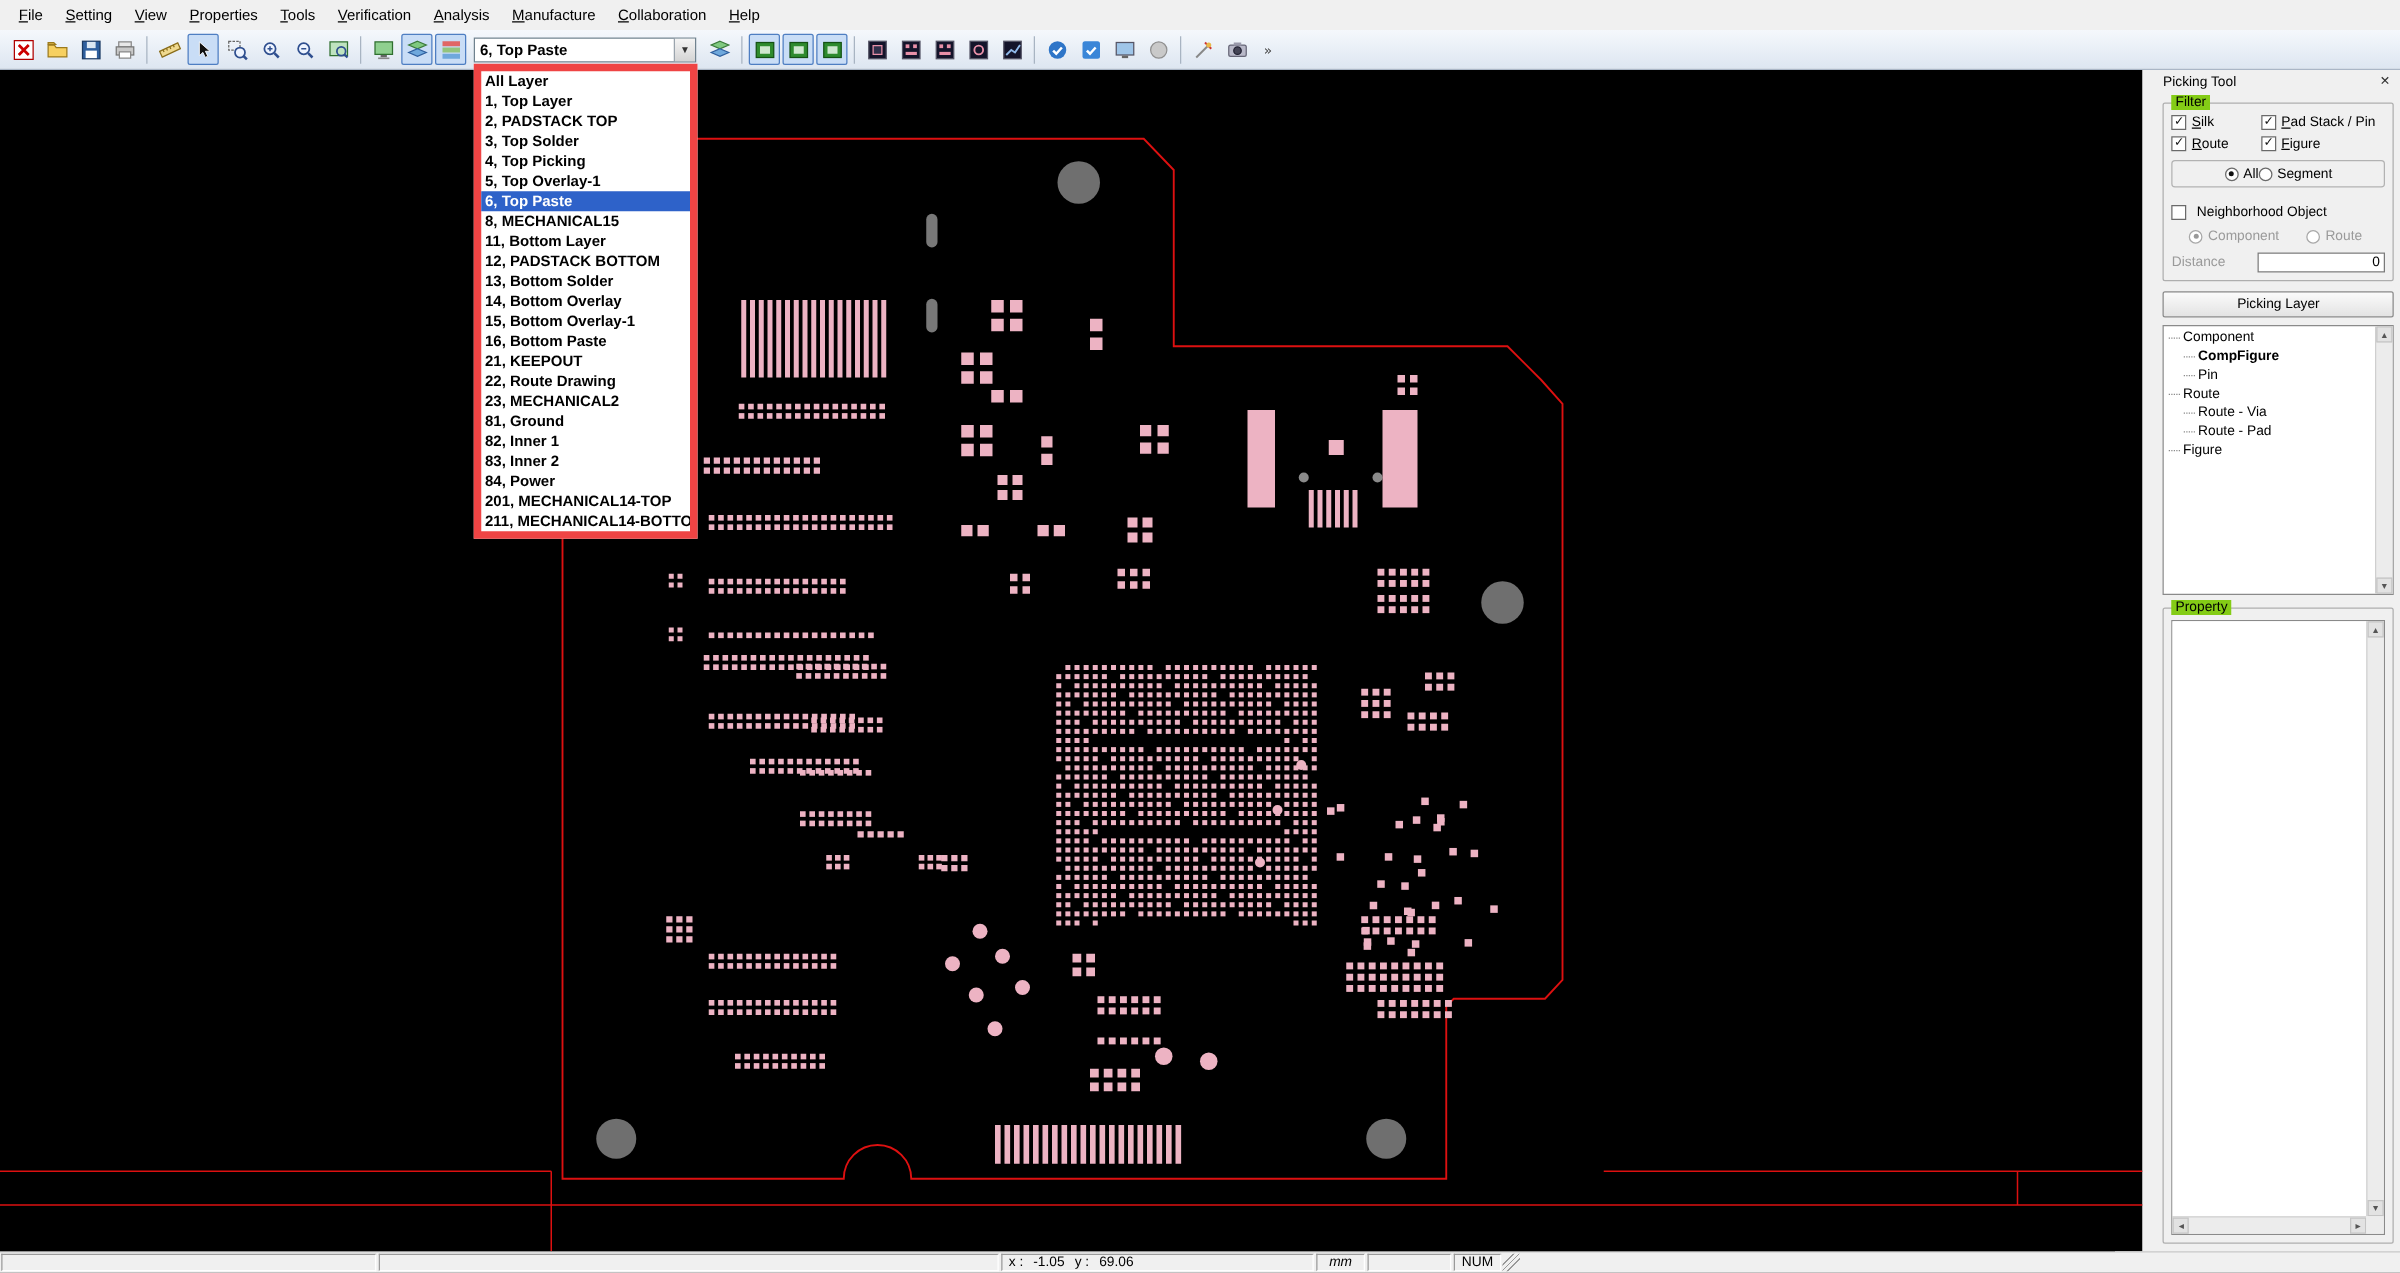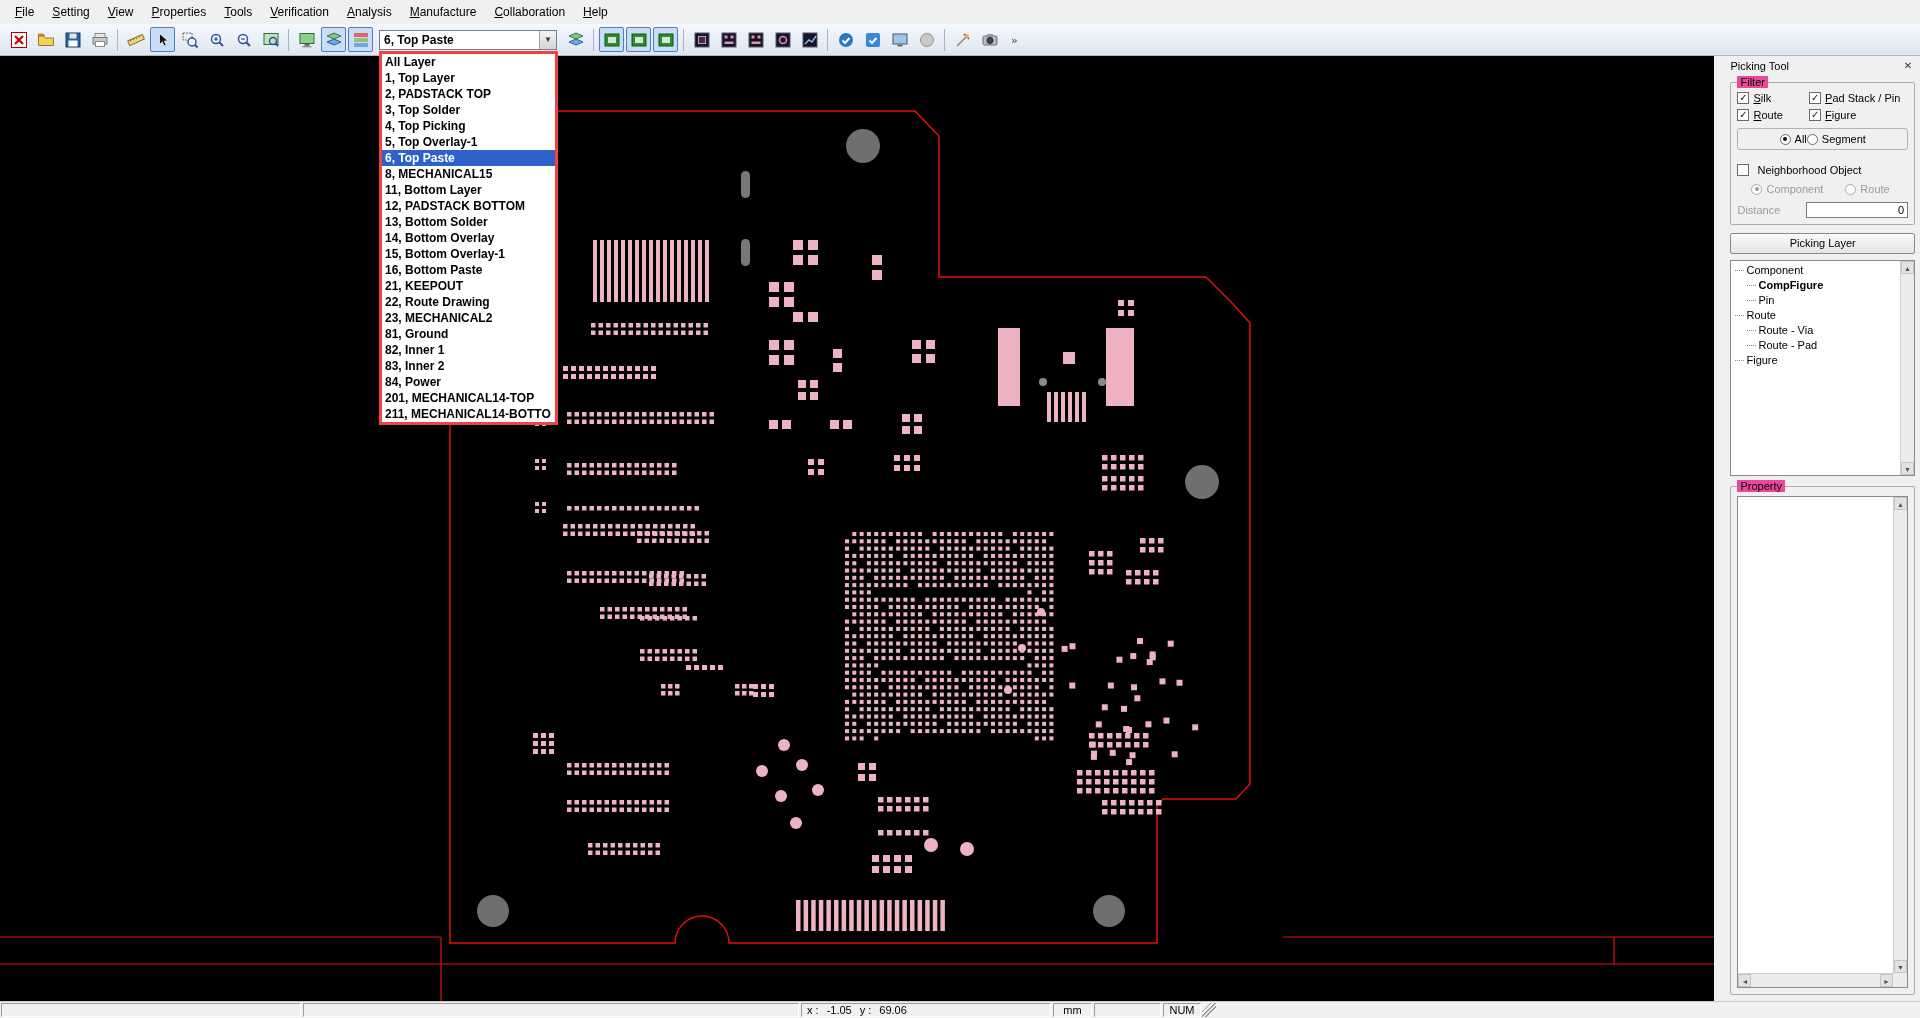--- a/index.html
+++ b/index.html
@@ -12,35 +12,35 @@
 
   
   .toolbar { height:32px; background:linear-gradient(#f5f8fc,#dde6f1); border-bottom:1px solid #aab6c6; display:flex; align-items:center; padding:0 5px; position:relative; z-index:20; flex:0 0 auto; }
   .tbtn { width:25px; height:25px; display:flex; align-items:center; justify-content:center; border:1px solid transparent; border-radius:2px; margin:0 1px; }
   .tbtn.pressed { background:#c9ddf6; border-color:#4e7ec2; }
   .tsep { width:1px; height:22px; background:#a8b4c2; margin:0 4px; }
 
   .combo { width:178px; height:20px; background:#fff; border:1px solid #70828f; display:flex; position:relative; font-size:12px; font-weight:700; margin:0 5px; }
   .combo-value { flex:1; padding:2px 4px; white-space:nowrap; overflow:hidden; }
   .combo-arrow { width:17px; background:linear-gradient(#f4f4f4,#d4d4d4); border-left:1px solid #9aa4ad; display:flex; align-items:center; justify-content:center; font-size:8px; color:#333; }
-  .dropdown { position:absolute; top:20px; left:-1px; width:179px; background:#fff; border:3px solid #ef4444; font-weight:700; font-size:12px; z-index:99; }
+  .dropdown { position:absolute; top:20px; left:-1px; width:179px; background:#fff; border:6px solid #ef4444; font-weight:700; font-size:12px; z-index:99; }
   .dd-item { height:16px; line-height:16px; padding:0 3px; white-space:nowrap; overflow:hidden; color:#000; }
   .dd-item.selected { background:#2e62c9; color:#fff; }
 
   
   .workspace { display:flex; height:945px; flex:0 0 auto; }
   .canvas { width:1714px; height:945px; background:#000; position:relative; cursor:crosshair; }
   .canvas svg { position:absolute; left:0; top:0; }
 
   
   .sidepanel { width:230px; background:#f0f0f0; border-left:1px solid #9aa0a6; font-size:11px; display:flex; flex-direction:column;padding-left:32px; }
   .panel-title { height:20px; display:flex; justify-content:space-between; align-items:center; padding:0 5px; flex:0 0 auto; }
   .panel-close { width:14px; height:14px; text-align:center; line-height:13px; font-size:10px; color:#333; }
   .groupbox { border:1px solid #aeaeae; border-radius:2px; margin:6px 5px 2px; position:relative; padding:9px 6px 6px; }
-  .groupbox-label { position:absolute; top:-7px; left:6px; background:#ec4899; padding:0 3px; }
+  .groupbox-label { position:absolute; top:-7px; left:6px; background:#84cc16; padding:0 3px; }
   .cb-grid { display:grid; grid-template-columns:42% 58%; row-gap:5px; }
   .citem { display:flex; align-items:center; gap:4px; white-space:nowrap; }
   .checkbox { width:12px; height:12px; background:#fff; border:1px solid #6a6a6a; font-size:10px; line-height:10px; text-align:center; color:#111; flex:0 0 auto; }
   .radio { width:11px; height:11px; border-radius:50%; background:#fff; border:1px solid #6a6a6a; position:relative; flex:0 0 auto; }
   .radio.sel::after { content:""; position:absolute; inset:2.5px; border-radius:50%; background:#111; }
   .radio.disabled { border-color:#a8a8a8; }
   .radio.disabled.sel::after { background:#9a9a9a; }
   .disabled-text { color:#9a9a9a; }
   .inner-frame { border:1px solid #b2b2b2; border-radius:3px; display:flex; justify-content:center; align-items:center; height:22px; margin:7px 0 14px; }
   .nrow { margin-top:7px; display:flex; align-items:center; gap:8px; }
@@ -59,21 +59,21 @@
   .property-group { flex:1; margin:8px 5px 6px; display:flex; flex-direction:column; }
   .property-inner { flex:1; background:#fff; border:1px solid #8a8a8a; display:grid; grid-template-columns:1fr 14px; grid-template-rows:1fr 14px; }
   .pi-content { background:#fff; }
   .pi-corner { background:#ececec; }
 
   
   .statusbar { height:17px; background:#f0f0f0; border-top:1px solid #c8c8c8; display:flex; align-items:center; font-size:11px; flex:0 0 auto; padding-right:2px; }
   .sb-ready { flex:1; padding:0 7px; }
   .sb-pane { height:14px; border:1px solid; border-color:#9a9a9a #ffffff #ffffff #9a9a9a; margin:0 1px; display:flex; align-items:center; background:#f0f0f0; }
   .sb-coords { width:250px; gap:8px; padding:0 5px; }
-  .sb-mm { width:39px; justify-content:center; }
+  .sb-mm { width:39px; justify-content:center;font-style:italic; }
   .sb-empty { width:67px; }
   .sb-num { width:38px; justify-content:center; }
   .sb-grip { width:14px; height:14px; background:
      linear-gradient(135deg, transparent 0 6px, #999 6px 7px, transparent 7px 9px, #999 9px 10px, transparent 10px 12px, #999 12px 13px, transparent 13px); }
   u { text-decoration:underline; }
 </style>
 </head>
 <body>
 
 <div class="app">

